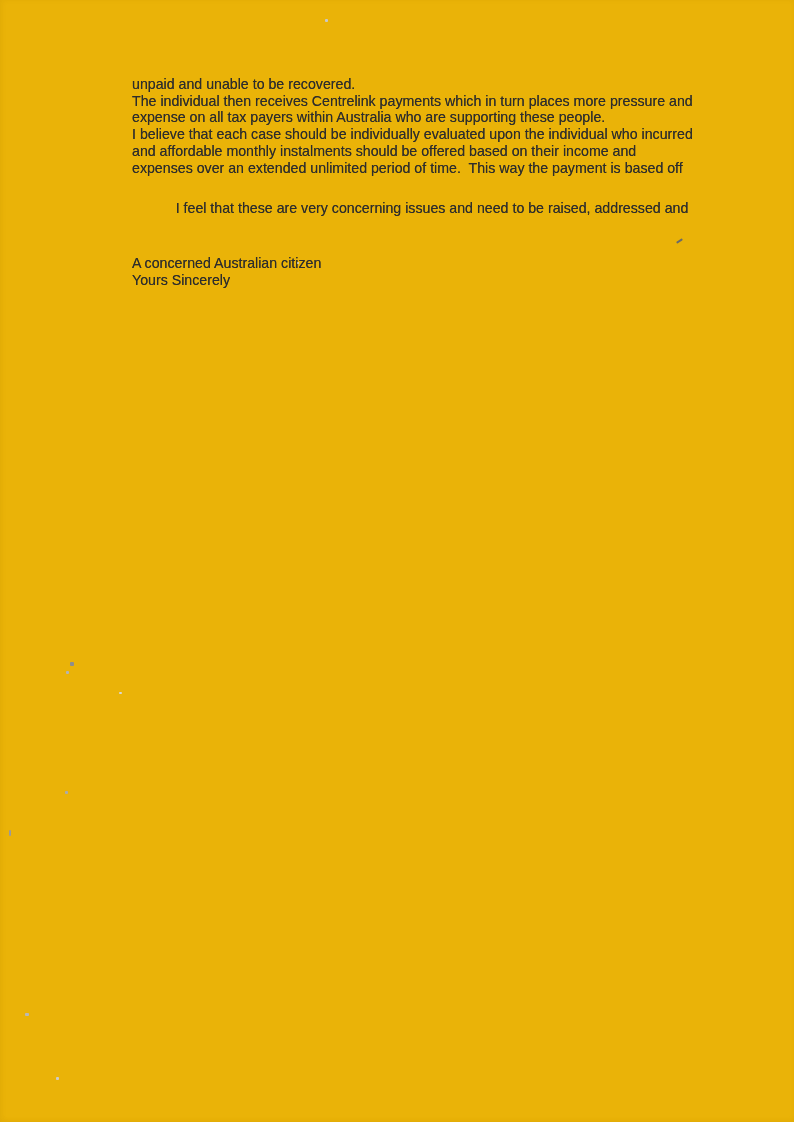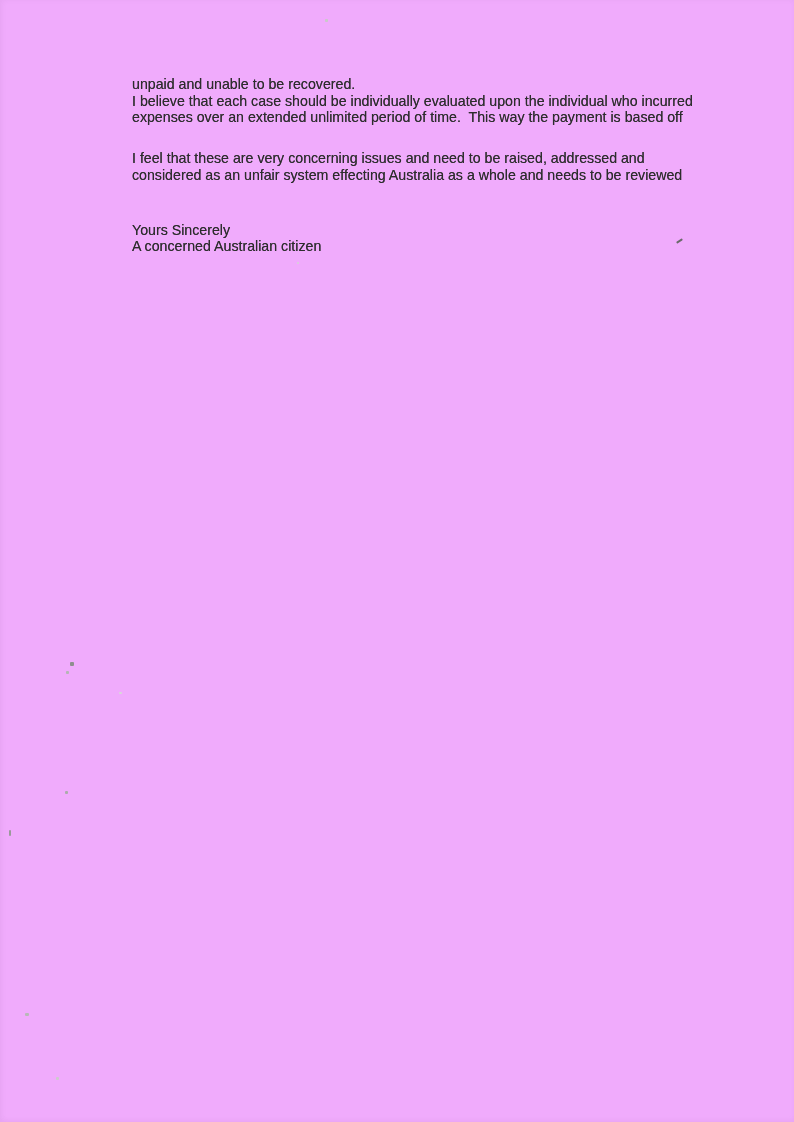--- a/index.html
+++ b/index.html
@@ -5,38 +5,38 @@
   html, body {
     margin: 0;
     padding: 0;
     background: #e9e9e9;
   }
   .page {
     position: relative;
     width: 794px;
     height: 1122px;
     margin: 0 auto;
-    background: #f0abfc;
+    background: #eab308;
     overflow: hidden;
     font-family: "Liberation Sans", "DejaVu Sans", sans-serif;
     
     box-shadow: inset 2px 0 6px rgba(0,0,0,0.03), inset 0 -2px 6px rgba(0,0,0,0.02);
   }
   .letter-body {
     position: absolute;
     left: 132px;
     top: 76px;
     width: 600px;
     color: #2d2d2d;
     font-size: 14.2px;
     line-height: 16.7px;
     text-shadow: 0 0 0.5px rgba(45,45,45,0.75);
   }
   .para { margin: 0; padding: 0; }
-  .para-2 { margin-top: 24px; }
+  .para-2 { margin-top: 24px; text-align: center; }
   .closing { margin-top: 38px; }
   .line {
     white-space: pre-wrap;
     min-height: 16.7px;
   }
   
   .pen-mark {
     position: absolute;
     left: 676px;
     top: 240px;
@@ -63,32 +63,34 @@
 </style>
 </head>
 <body>
 
 <div class="page">
 
   <div class="letter-body">
 
     <div class="para para-1">
       <div class="line">unpaid and unable to be recovered.</div>
+      <div class="line">The individual then receives Centrelink payments which in turn places more pressure and</div>
+      <div class="line">expense on all tax payers within Australia who are supporting these people.</div>
       <div class="line">I believe that each case should be individually evaluated upon the individual who incurred</div>
+      <div class="line">and affordable monthly instalments should be offered based on their income and</div>
       <div class="line">expenses over an extended unlimited period of time.  This way the payment is based off</div>
     </div>
 
     <div class="para para-2">
       <div class="line">I feel that these are very concerning issues and need to be raised, addressed and</div>
-      <div class="line">considered as an unfair system effecting Australia as a whole and needs to be reviewed</div>
     </div>
 
     <div class="para closing">
+      <div class="line">A concerned Australian citizen</div>
       <div class="line">Yours Sincerely</div>
-      <div class="line">A concerned Australian citizen</div>
     </div>
 
   </div>
 
   <div class="pen-mark"></div>
 
   <div class="speck s1"></div>
   <div class="speck s2"></div>
   <div class="speck s3"></div>
   <div class="speck s4"></div>

